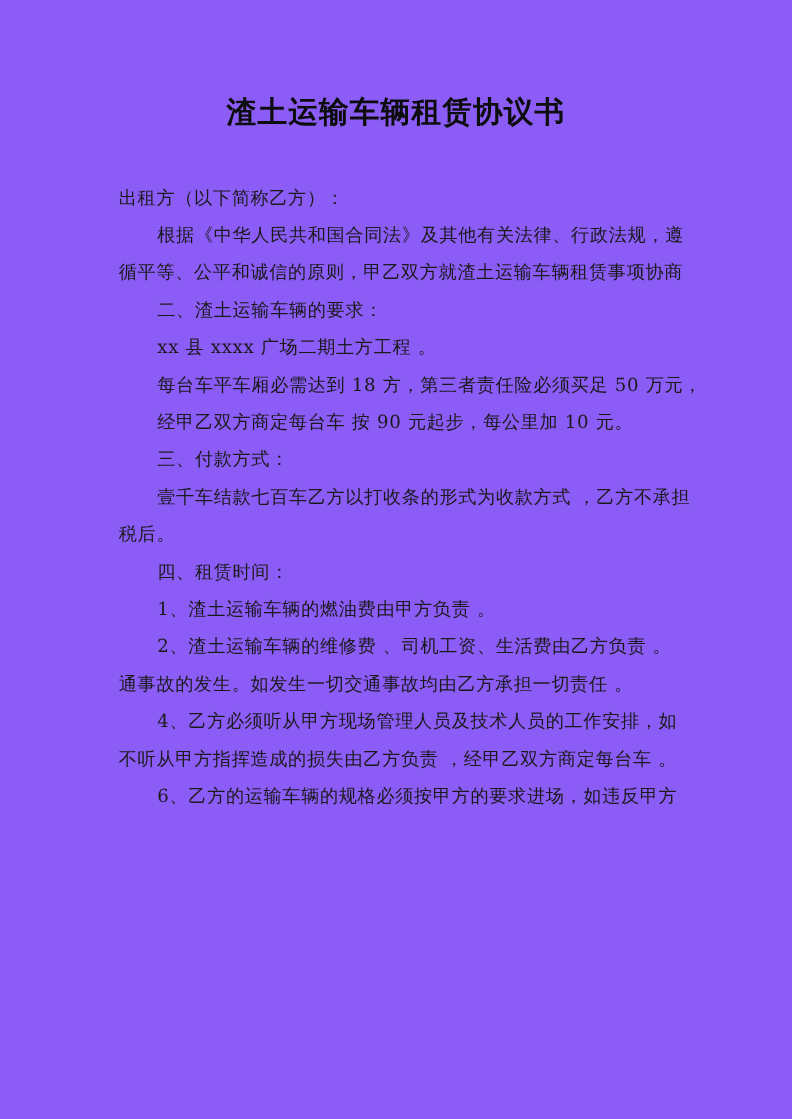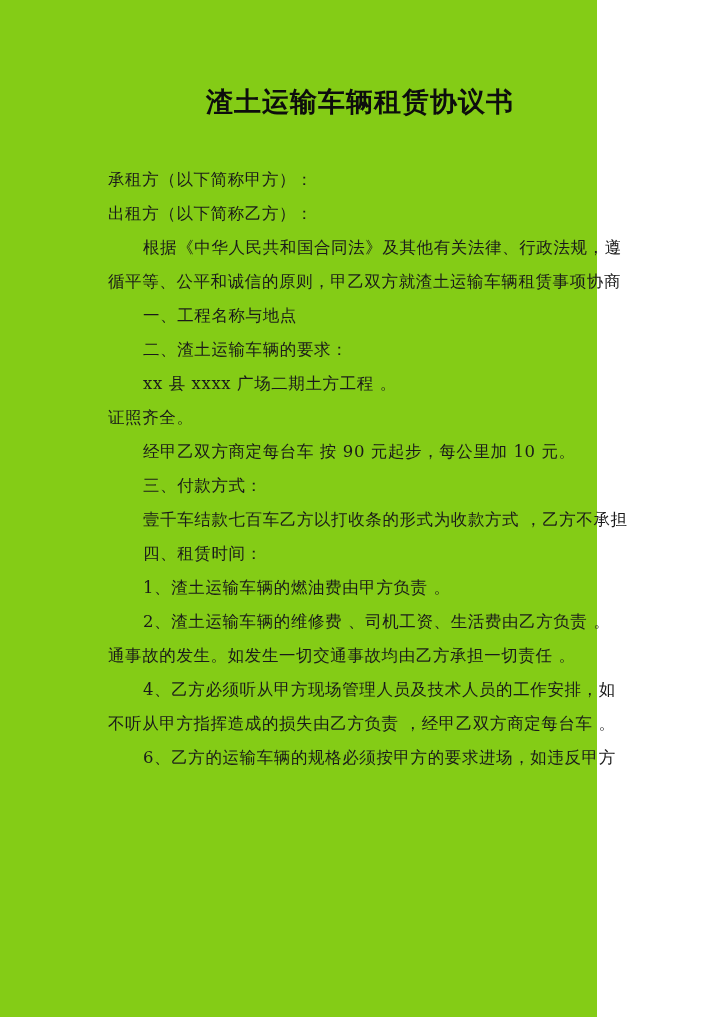--- a/index.html
+++ b/index.html
@@ -12,23 +12,23 @@
       height: 1017px;
       position: relative;
       overflow: hidden;
       font-family: "DejaVu Serif", "Liberation Serif", serif;
       color: #111111;
     }
     .page {
       position: absolute;
       left: 0;
       top: 0;
-      width: 597px;
+      width: 720px;
       height: 1017px;
-      background: #84cc16;
+      background: #8b5cf6;
     }
     .title {
       position: absolute;
       left: 0;
       top: 84px;
       width: 720px;
       text-align: center;
       font-family: "DejaVu Sans", "Liberation Sans", sans-serif;
       font-weight: bold;
       font-size: 27px;
@@ -57,31 +57,30 @@
       text-align-last: justify;
     }
   </style>
 </head>
 <body>
 
 <div class="page">
   <div class="title">渣土运输车辆租赁协议书</div>
 
   <div class="body-text">
-    <div class="line">承租方（以下简称甲方）：</div>
     <div class="line">出租方（以下简称乙方）：</div>
     <div class="line indent justify">根据《中华人民共和国合同法》及其他有关法律、行政法规，遵</div>
     <div class="line justify">循平等、公平和诚信的原则，甲乙双方就渣土运输车辆租赁事项协商</div>
-    <div class="line indent">一、工程名称与地点</div>
     <div class="line indent">二、渣土运输车辆的要求：</div>
     <div class="line indent">xx 县 xxxx 广场二期土方工程 。</div>
-    <div class="line">证照齐全。</div>
+    <div class="line indent justify">每台车平车厢必需达到 18 方，第三者责任险必须买足 50 万元，</div>
     <div class="line indent">经甲乙双方商定每台车 按 90 元起步，每公里加 10 元。</div>
     <div class="line indent">三、付款方式：</div>
     <div class="line indent justify">壹千车结款七百车乙方以打收条的形式为收款方式 ，乙方不承担</div>
+    <div class="line">税后。</div>
     <div class="line indent">四、租赁时间：</div>
     <div class="line indent">1、渣土运输车辆的燃油费由甲方负责 。</div>
     <div class="line indent">2、渣土运输车辆的维修费 、司机工资、生活费由乙方负责 。</div>
     <div class="line">通事故的发生。如发生一切交通事故均由乙方承担一切责任 。</div>
     <div class="line indent justify">4、乙方必须听从甲方现场管理人员及技术人员的工作安排，如</div>
     <div class="line">不听从甲方指挥造成的损失由乙方负责 ，经甲乙双方商定每台车 。</div>
     <div class="line indent justify">6、乙方的运输车辆的规格必须按甲方的要求进场，如违反甲方</div>
   </div>
 </div>
 

